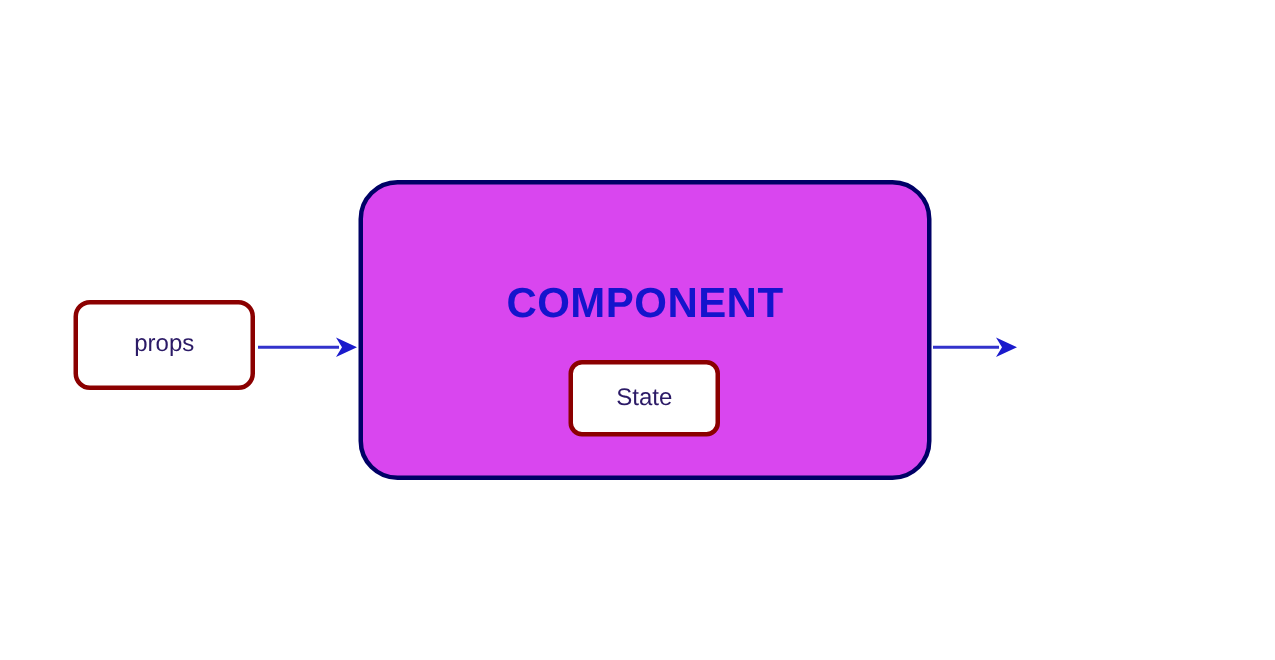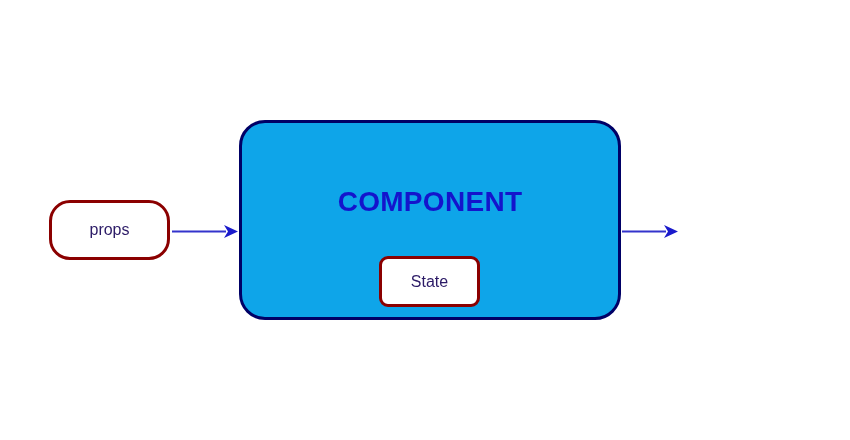--- a/index.html
+++ b/index.html
@@ -23,21 +23,21 @@
   .node-box {
     position: absolute;
     box-sizing: border-box;
     background: #ffffff;
     display: flex;
     align-items: center;
     justify-content: center;
   }
   .node-small {
     border: 3px solid #8b0000;
-    border-radius: 21px;
+    border-radius: 11px;
     color: #2b1a66;
     font-size: 16px;
     font-family: "Liberation Sans", sans-serif;
   }
   #props-box {
     left: 49px;
     top: 200px;
     width: 121px;
     height: 60px;
   }
@@ -46,33 +46,32 @@
     top: 200px;
     width: 121px;
     height: 60px;
   }
   #state-box {
     left: 379px;
     top: 240px;
     width: 101px;
     height: 51px;
     border-radius: 9px;
-    margin-top: 16px;
   }
 
   #component-box {
     position: absolute;
     box-sizing: border-box;
     left: 239px;
     top: 120px;
     width: 382px;
     height: 200px;
     border: 3px solid #000066;
     border-radius: 26px;
-    background: #0ea5e9;
+    background: #d946ef;
   }
   #component-title {
     position: absolute;
     left: 0;
     right: 0;
     top: 63px;
     text-align: center;
     color: #1414cc;
     font-size: 28px;
     font-weight: bold;

